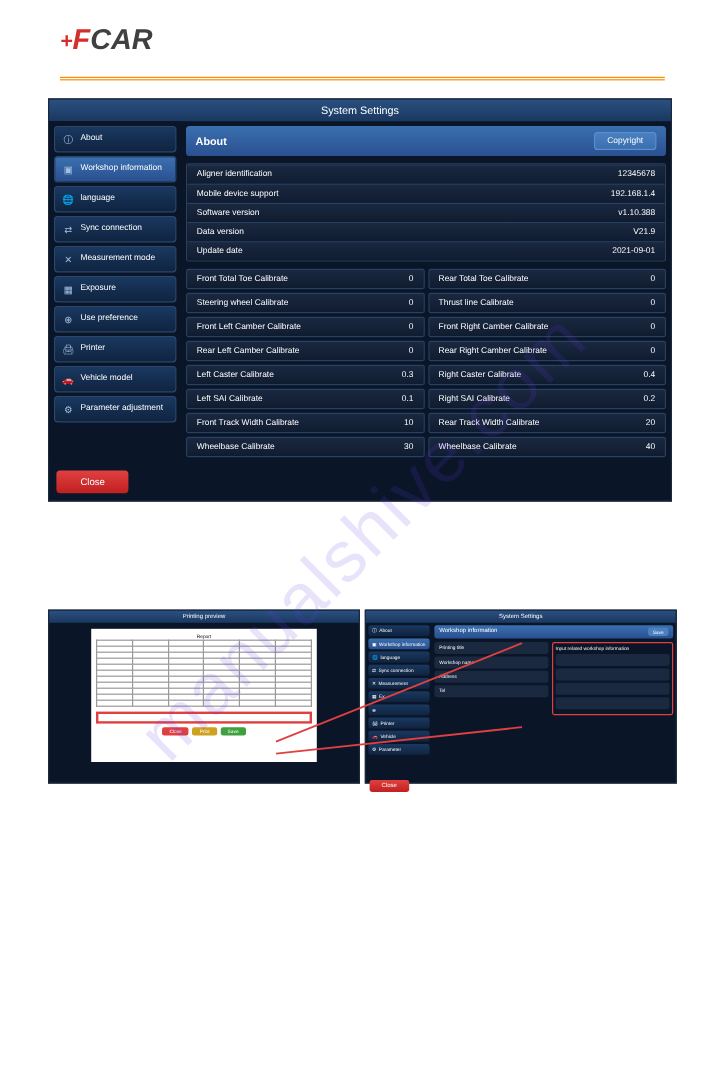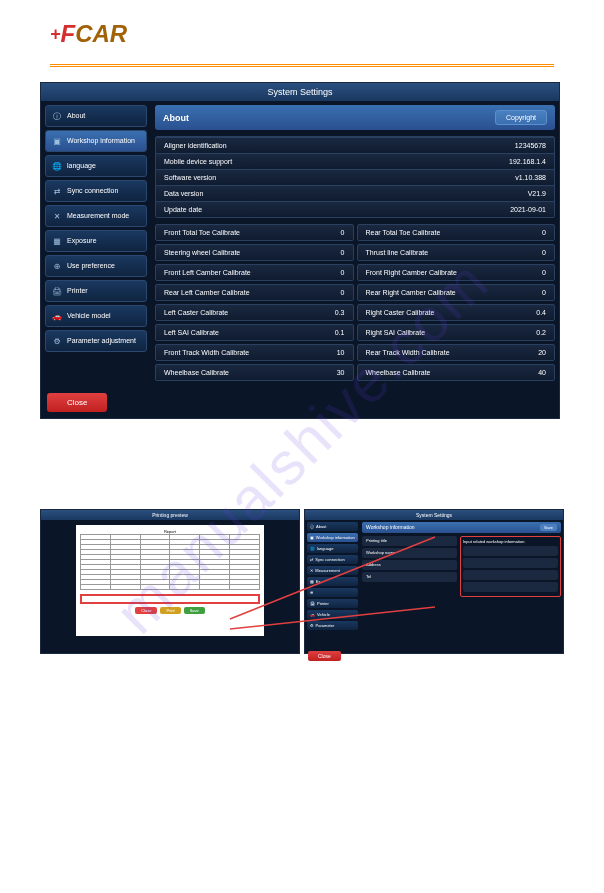--- a/index.html
+++ b/index.html
@@ -2,21 +2,21 @@
 <html><head>
   <meta charset="utf-8">
   <style>
     * { margin: 0; padding: 0; box-sizing: border-box; }
     body { background: #fff; font-family: Arial, sans-serif; width: 604px; height: 893px; position: relative; }
     
     .page-header { padding: 20px 50px 8px; }
     .logo { display: flex; align-items: center; font-weight: bold; font-size: 24px; font-style: italic; }
     .logo-plus { color: #d32f2f; font-size: 18px; }
     .logo-f { color: #d32f2f; }
-    .logo-rest { color: #a16207; }
+    .logo-rest { color: #404040; }
     .header-rule { margin: 8px 50px 15px; border: none; border-top: 3px double #ff8c00; }
     
     .app-window { margin: 0 40px; background: #0a1628; border: 1px solid #1a2840; width: 520px; }
     .title-bar { background: linear-gradient(#2a5080, #1a3860); color: #fff; text-align: center; font-size: 9px; padding: 4px; }
     
     .app-body { display: flex; }
     .sidebar { width: 110px; background: #0a1628; padding: 4px; }
     .sidebar-item { background: linear-gradient(#1a3860, #0f2440); border: 1px solid #2a4870; border-radius: 3px; margin-bottom: 3px; padding: 5px 6px; display: flex; align-items: center; gap: 5px; cursor: pointer; }
     .sidebar-item.selected { background: linear-gradient(#3a70b0, #2a5090); }
     .sidebar-icon { width: 10px; height: 10px; display: inline-flex; align-items: center; justify-content: center; color: #a0c0e0; font-size: 8px; flex-shrink: 0; }

